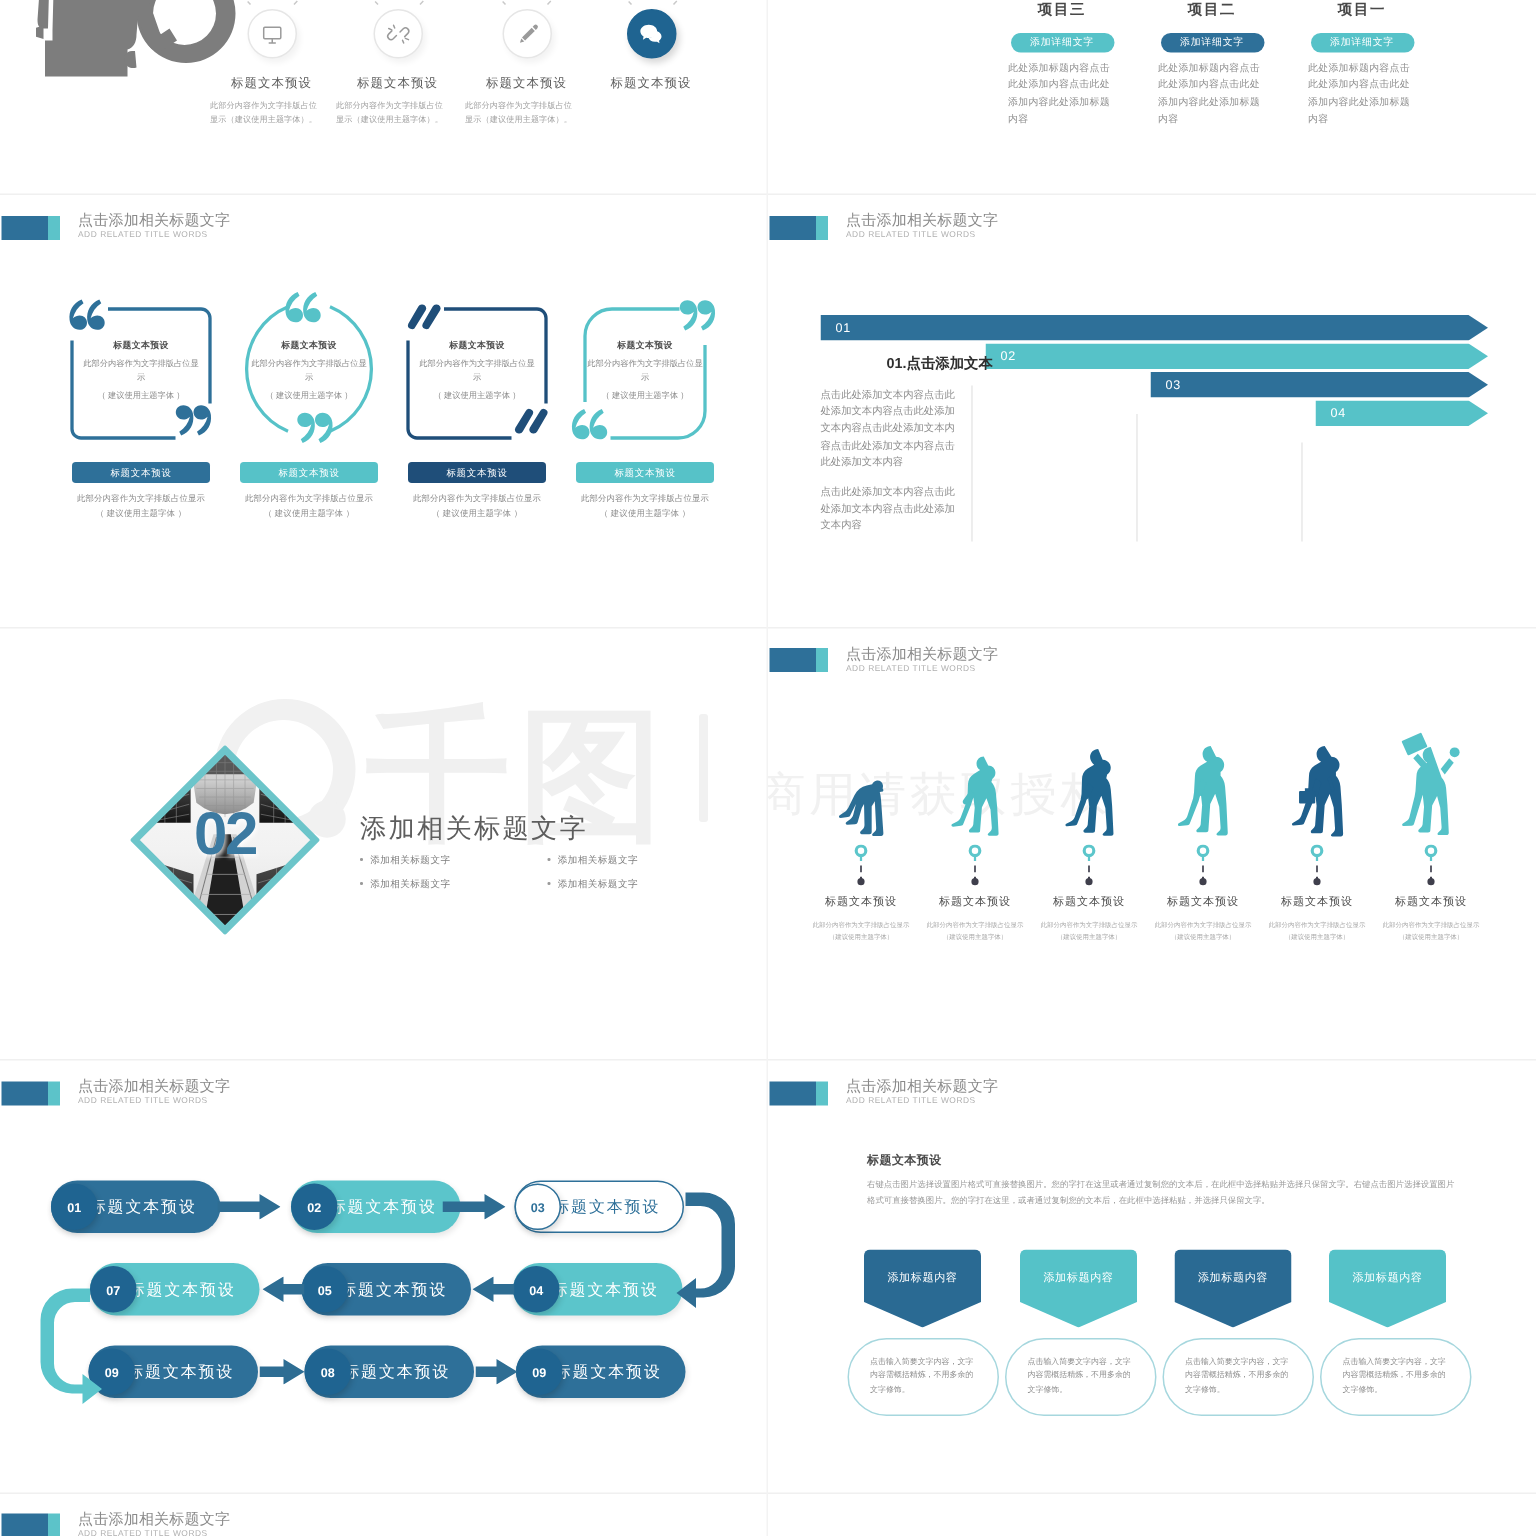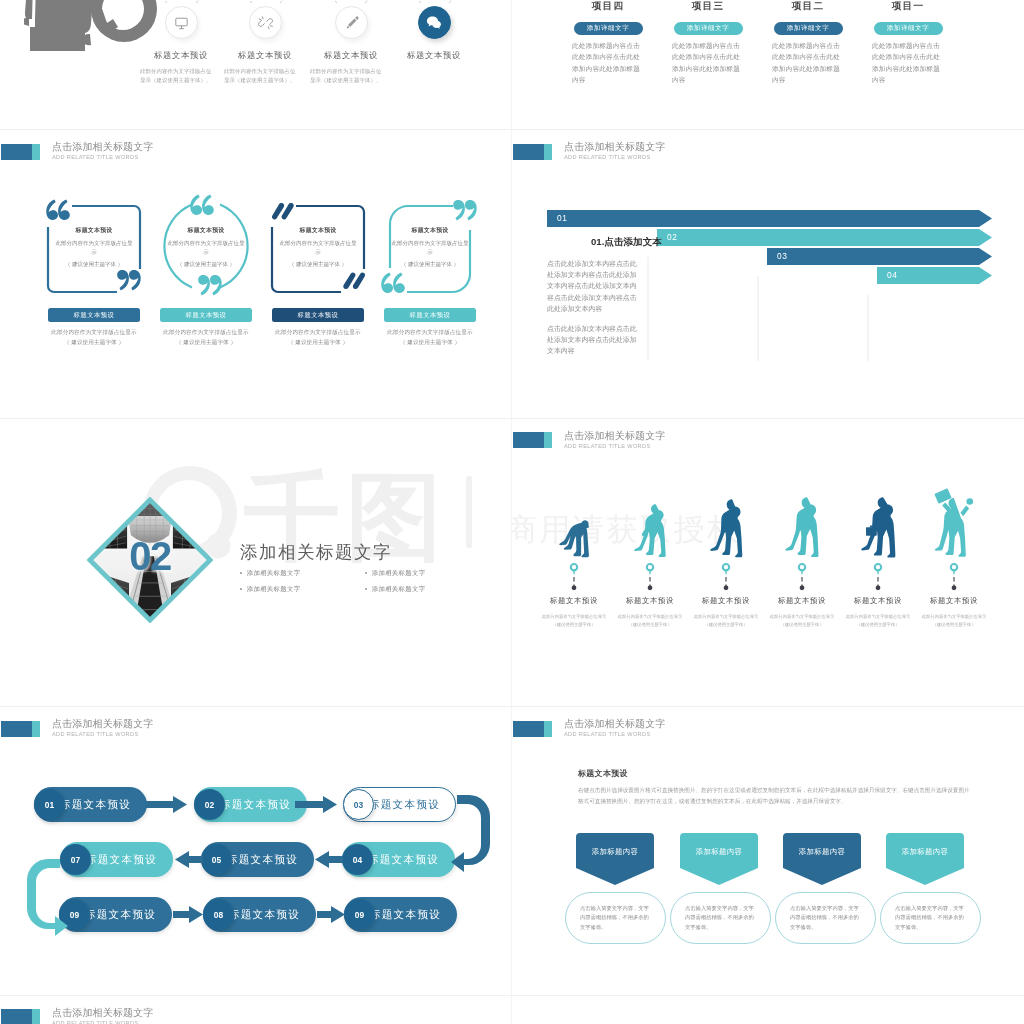--- a/index.html
+++ b/index.html
@@ -183,25 +183,20 @@
               </g>
             </svg>
           </div>
           <div class="ic-title">标题文本预设</div>
         </div>
       </div>
   </div>
 
   <div class="slide" style="left:512px;top:-159.5px;">
     <div class="itemrow">
-        <div class="it-col" style="left:60px">
-          <div class="it-head">项目四</div>
-          <div class="it-btn" style="background:#2E7099">添加详细文字</div>
-          <div class="it-body">此处添加标题内容点击此处添加内容点击此处添加内容此处添加标题内容</div>
-        </div>
         <div class="it-col" style="left:160px">
           <div class="it-head">项目三</div>
           <div class="it-btn" style="background:#56C2C8">添加详细文字</div>
           <div class="it-body">此处添加标题内容点击此处添加内容点击此处添加内容此处添加标题内容</div>
         </div>
         <div class="it-col" style="left:360px">
           <div class="it-head">项目一</div>
           <div class="it-btn" style="background:#56C2C8">添加详细文字</div>
           <div class="it-body">此处添加标题内容点击此处添加内容点击此处添加内容此处添加标题内容</div>
         </div>

